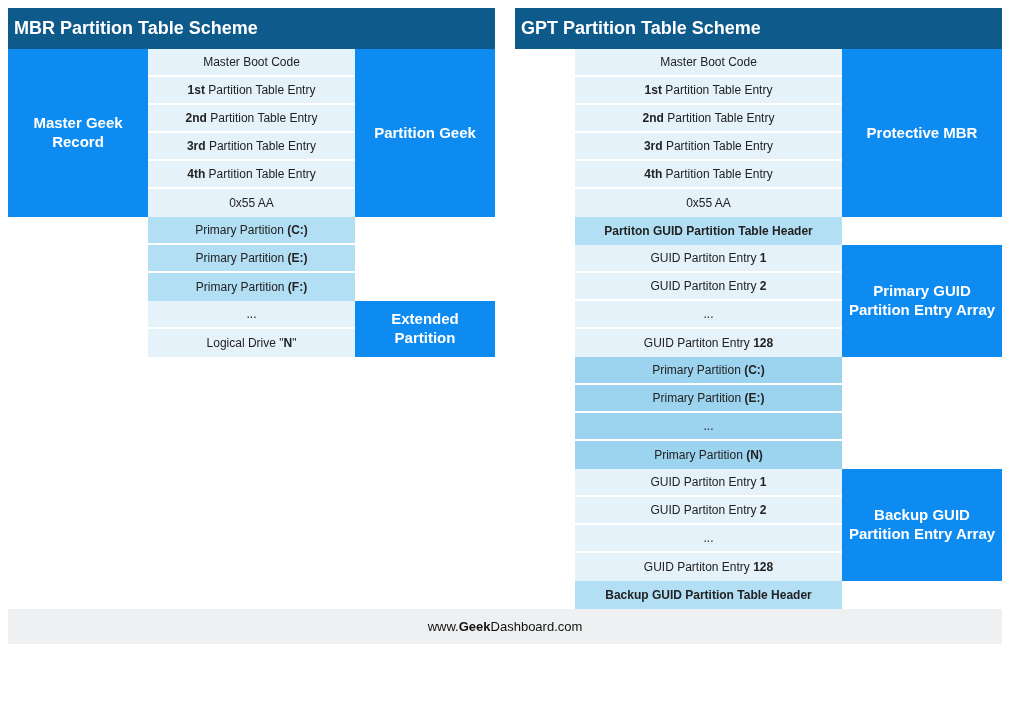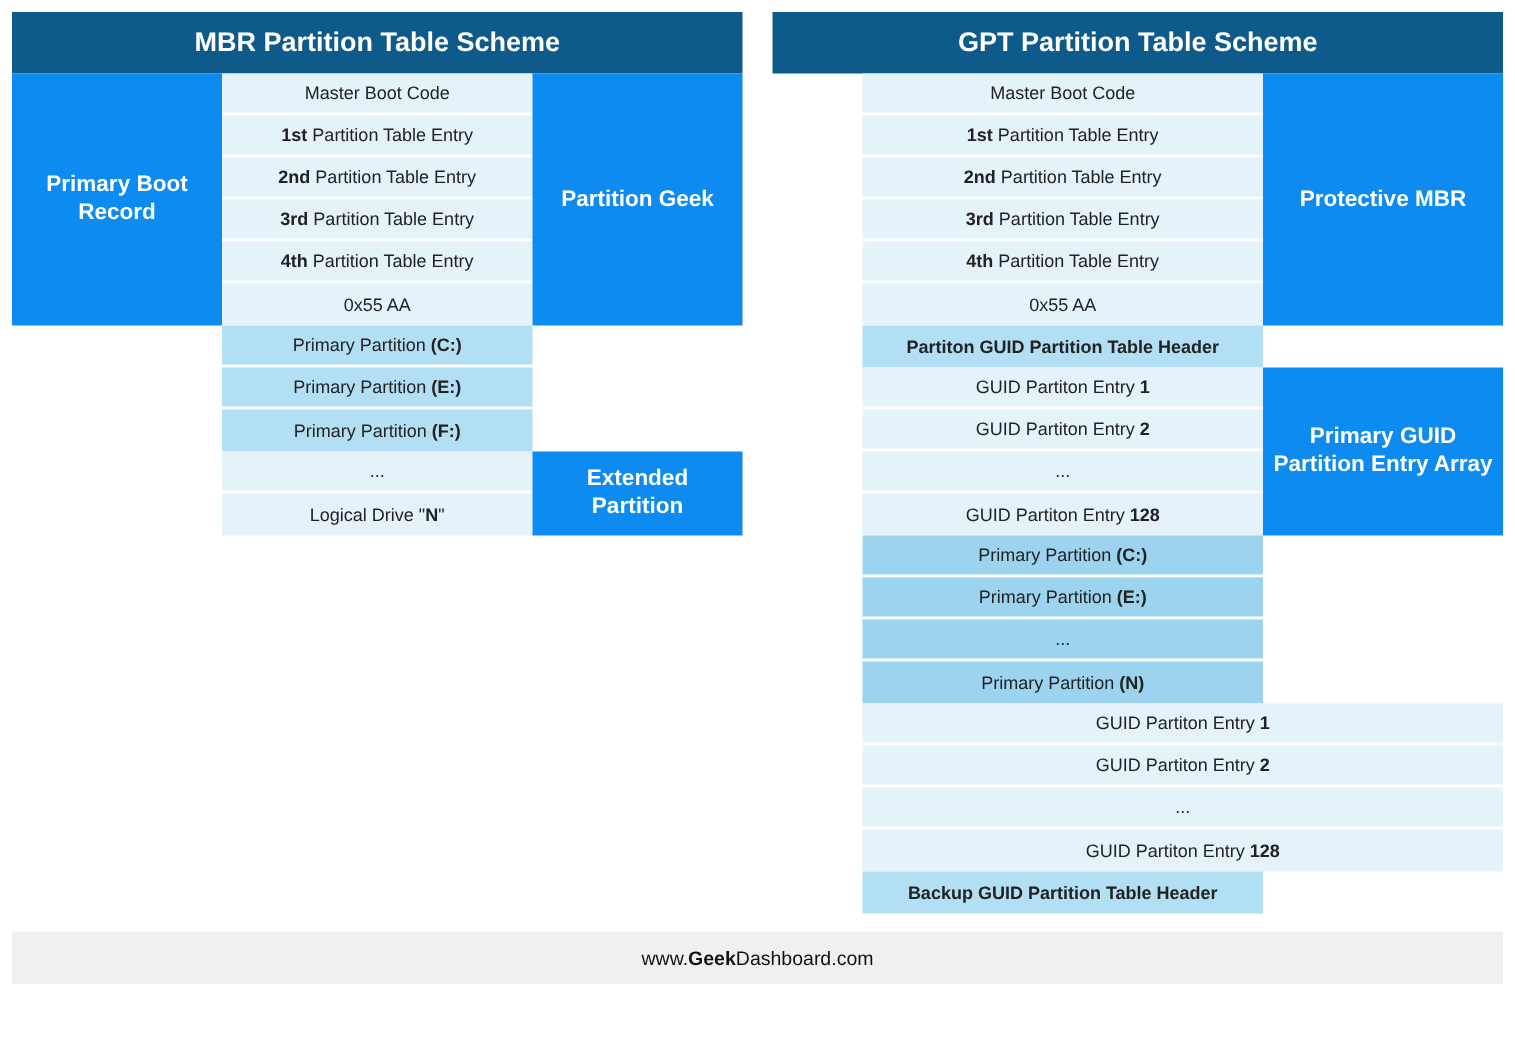--- a/index.html
+++ b/index.html
@@ -18,21 +18,21 @@
     flex: 1;
     display: flex;
     flex-direction: column;
     position: relative;
   }
   .title {
     background: #0e5a8a;
     color: #fff;
     font-weight: 700;
     font-size: 18px;
-    text-align: center;
+    text-align: left;
     padding: 10px 6px;
   }
   .band {
     display: flex;
     align-items: stretch;
   }
   .side {
     width: 140px;
     flex: 0 0 140px;
     display: flex;
@@ -62,39 +62,38 @@
     min-height: 28px;
     display: flex;
     align-items: center;
     justify-content: center;
   }
   .cell:last-child { border-bottom: none; }
   .cell.med  { background: #b3dff5; font-weight: 700; }
   .cell.med2 { background: #9cd3ee; }
   .cell b { font-weight: 700; }
   .footer {
-    margin-top: 12px;
     background: #eef0f1;
     text-align: center;
     font-size: 13px;
     padding: 10px 0;
     color: #111;
     width: 994px;
   }
 </style>
 </head>
 <body>
 
 <div class="wrap">
 
   <div class="col">
     <div class="title">MBR Partition Table Scheme</div>
 
     <div class="band">
-      <div class="side">Primary Boot Record</div>
+      <div class="side">Master Geek Record</div>
       <div class="cells">
         <div class="cell">
             <span>Master Boot Code</span>
           </div>
         <div class="cell">
             <span><b>1st</b><span> Partition Table Entry</span></span>
           </div>
         <div class="cell">
             <span><b>2nd</b><span> Partition Table Entry</span></span>
           </div>
@@ -228,20 +227,21 @@
         <div class="cell">
             <span><span>GUID Partiton Entry </span><b>2</b></span>
           </div>
         <div class="cell">
             <span>...</span>
           </div>
         <div class="cell">
             <span><span>GUID Partiton Entry </span><b>128</b></span>
           </div>
       </div>
+      <div class="side" style="width:160px;flex:0 0 160px">Backup GUID Partition Entry Array</div>
     </div>
 
     <div class="band">
       <div class="side empty" style="width:60px;flex:0 0 60px"></div>
       <div class="cells">
         <div class="cell med">
             <span>Backup GUID Partition Table Header</span>
           </div>
       </div>
       <div class="side empty" style="width:160px;flex:0 0 160px"></div>

